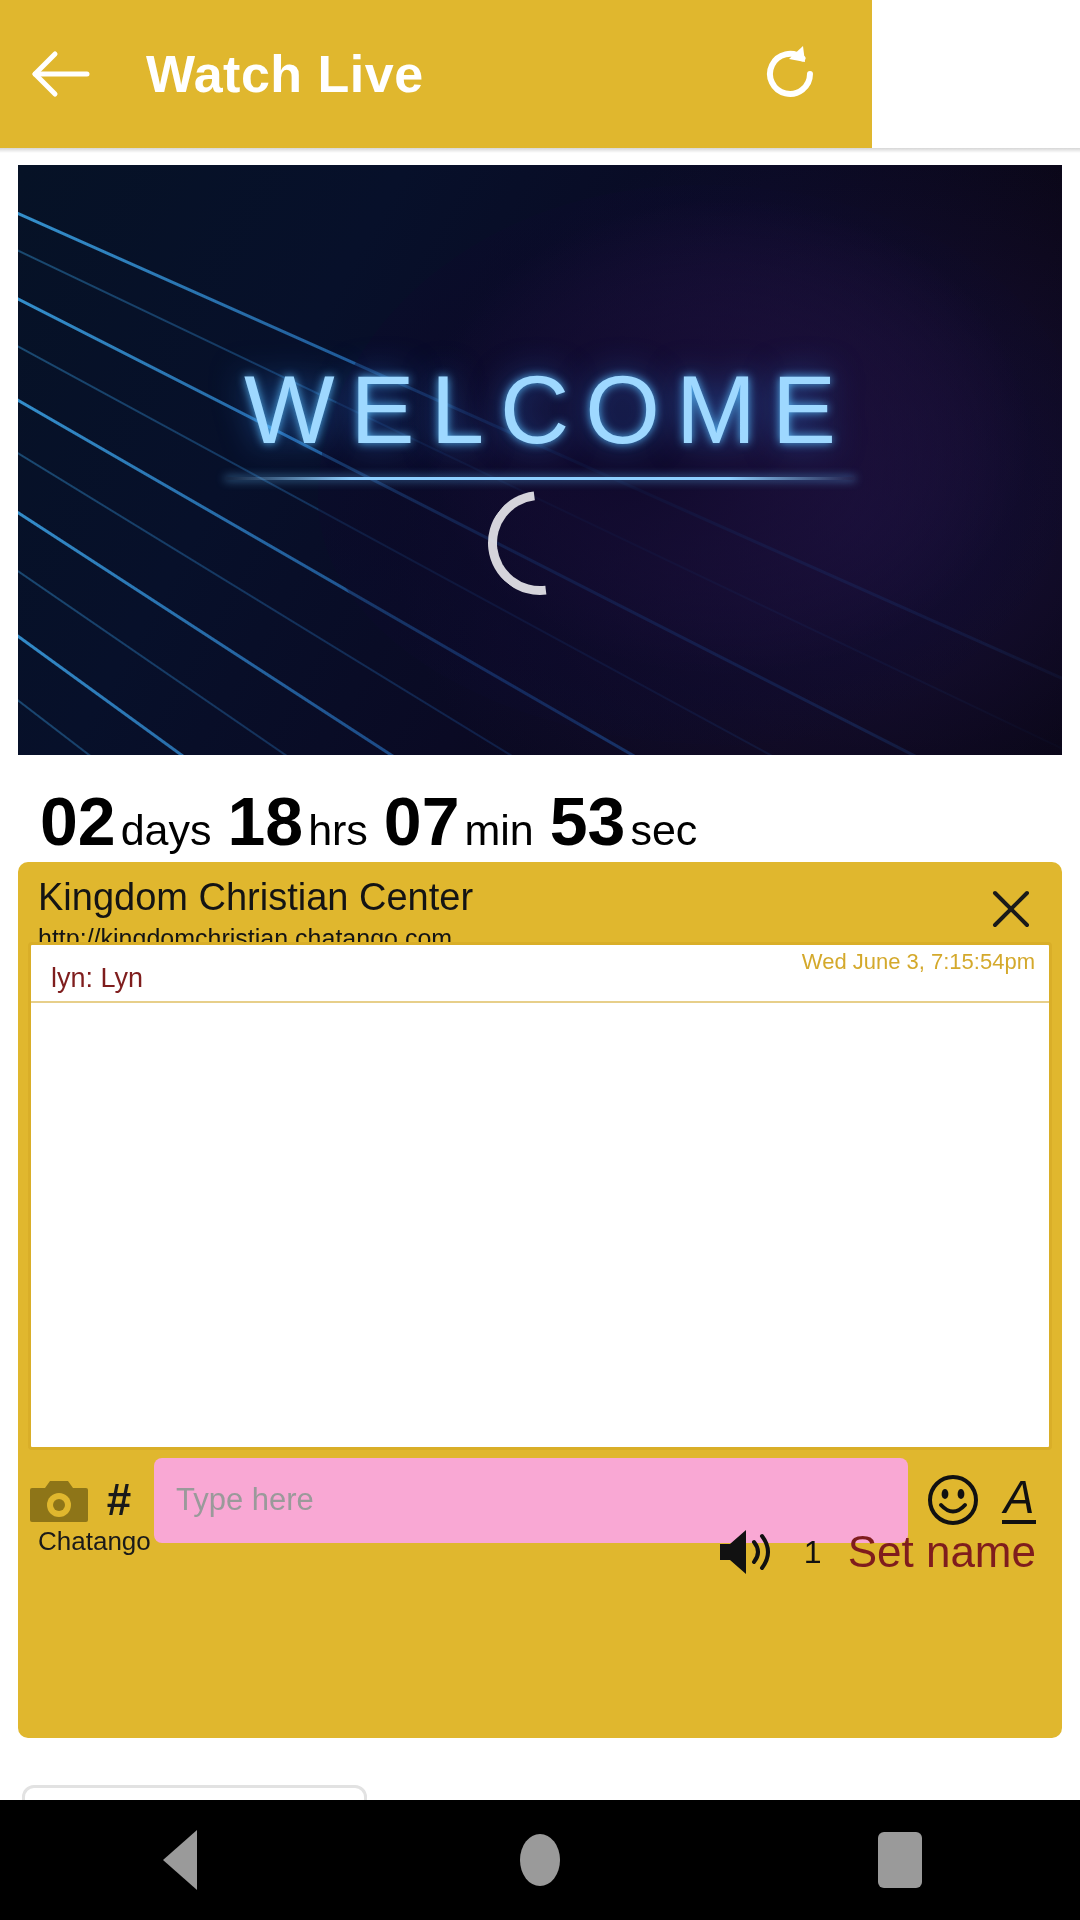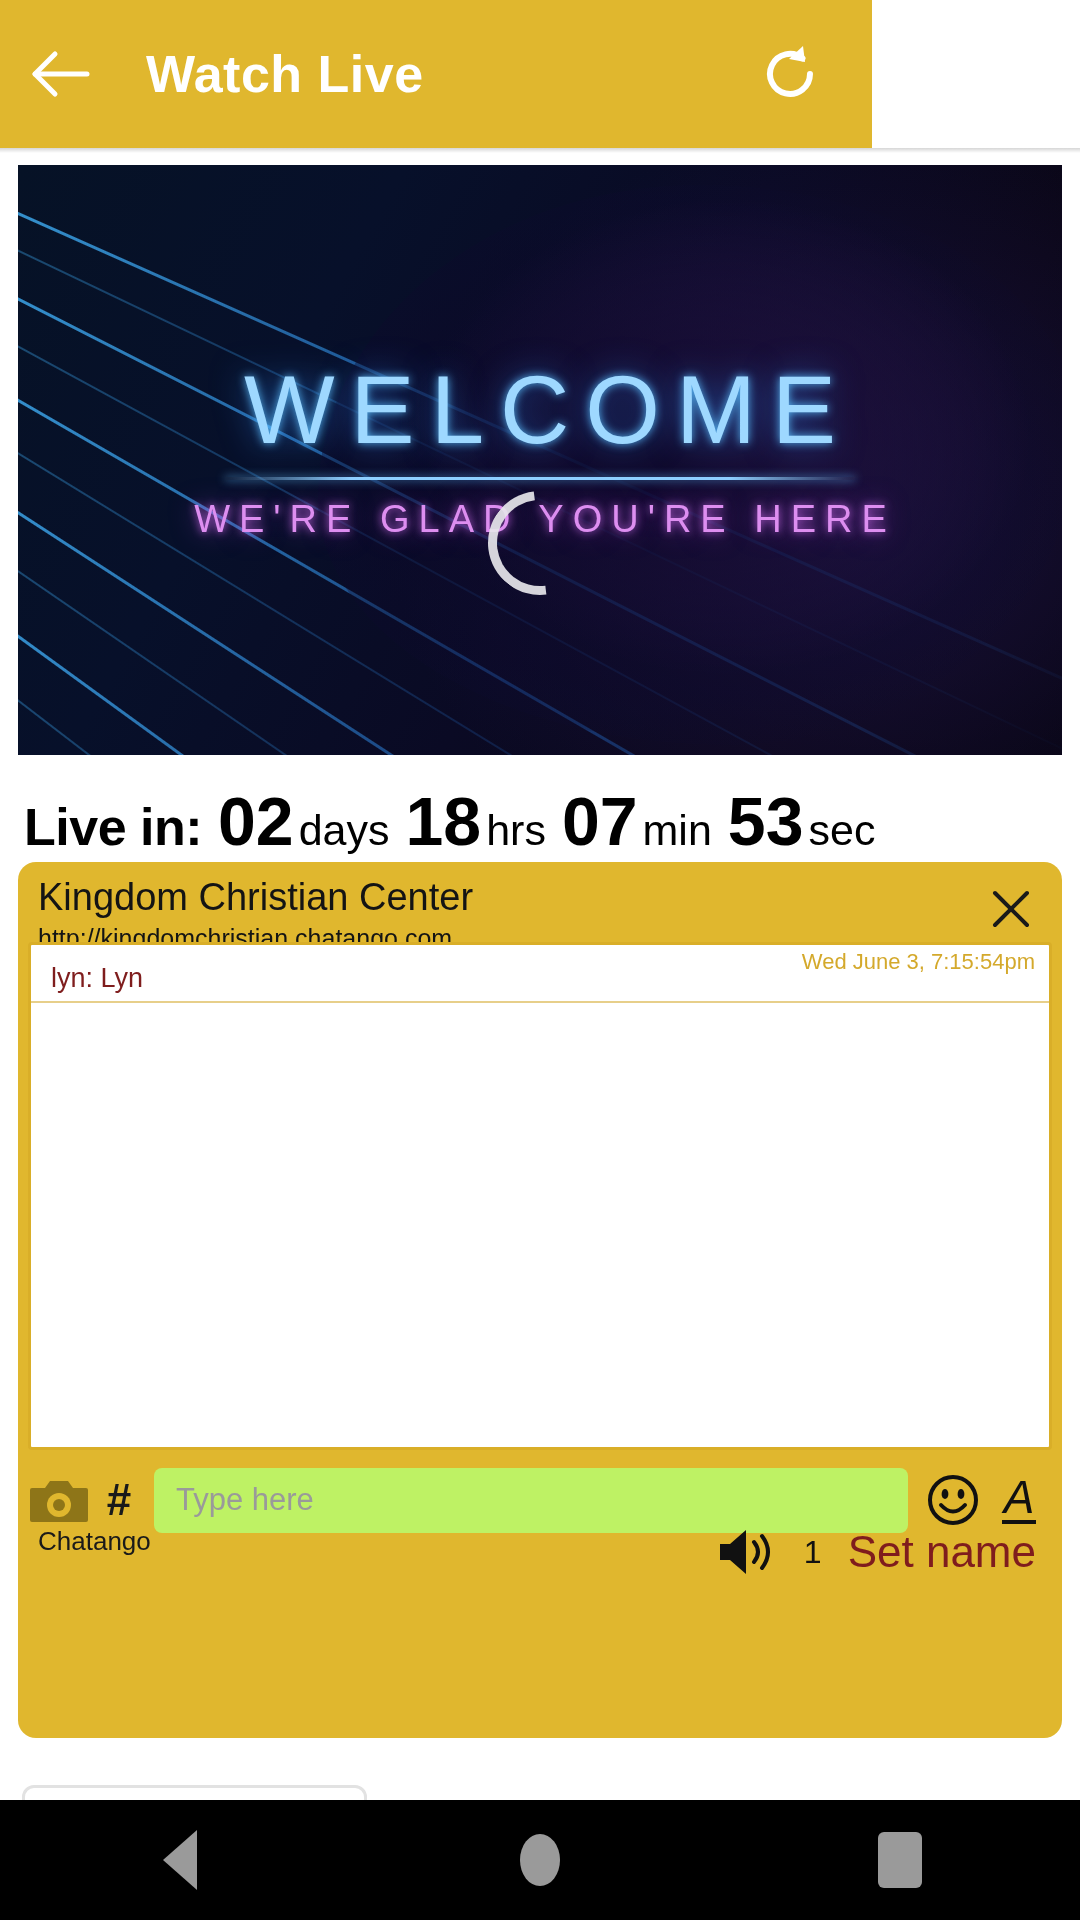--- a/index.html
+++ b/index.html
@@ -95,21 +95,21 @@
     position:absolute; left:24px; top:782px; width:1030px; height:66px;
     display:flex; align-items:baseline; color:#000;
   }
   .cd-label{ font-size:52px; font-weight:bold; letter-spacing:-.5px; }
   .cd-num{ font-size:68px; font-weight:bold; margin-left:16px; }
   .cd-unit{ font-size:43px; font-weight:normal; margin-left:5px; }
 
   
   .chat{
     position:absolute; left:18px; top:862px; width:1044px; height:876px;
-    background:#E0B72E; border-radius:18px;
+    background:#E0B72E; border-radius:10px;
   }
   .chat-head{ position:relative; padding:14px 18px 8px 20px; }
   .chat-title{ font-size:38px; color:#141414; font-weight:normal; line-height:1.12; }
   .chat-url{ font-size:25px; color:#141414; margin-top:6px; line-height:1.1; }
   .chat-tagline{ font-size:29px; color:#141414; margin-top:7px; line-height:1.1; }
   .chat-close{
     position:absolute; right:16px; top:12px; width:70px; height:70px;
     display:flex; align-items:center; justify-content:center; cursor:pointer;
   }
 
@@ -134,22 +134,22 @@
   .input-row{
     position:absolute; left:10px; top:602px; width:1024px; height:72px;
     display:flex; align-items:center;
   }
   .cam-btn{ width:62px; height:62px; display:flex; align-items:center; justify-content:center; cursor:pointer; }
   .hash-btn{
     width:58px; height:62px; display:flex; align-items:center; justify-content:center;
     font-size:44px; color:#1a1a1a; font-weight:bold; cursor:pointer;
   }
   .type-field{
-    flex:1; height:65px; margin:0 12px 0 6px;
-    background:#bef264; border:none; border-radius:8px; outline:none;
+    flex:1; height:85px; margin:0 12px 0 6px;
+    background:#f9a8d4; border:none; border-radius:8px; outline:none;
     font-size:31px; color:#3b3b3b; padding:0 22px;
     font-family:"Liberation Sans", sans-serif;
   }
   .type-field::placeholder{ color:#9a9a9a; }
   .smiley-btn, .font-btn{
     width:66px; height:66px; display:flex; align-items:center; justify-content:center; cursor:pointer;
   }
   .font-glyph{
     font-size:46px; font-style:italic; color:#111; border-bottom:4px solid #111;
     line-height:.95; padding:0 2px;
@@ -221,27 +221,25 @@
       <div class="ray dim" style="top:350px;  transform:rotate(37.5deg);"></div>
       <div class="ray" style="top:405px;  transform:rotate(39deg);"></div>
       <div class="ray dim" style="top:460px;  transform:rotate(40.5deg);"></div>
       <div class="ray" style="top:515px;  transform:rotate(42deg);"></div>
       <div class="ray dim" style="top:570px;  transform:rotate(43.5deg);"></div>
     </div>
     <div class="swirl"></div>
     <div class="welcome-block">
       <div class="welcome-text">WELCOME</div>
       <div class="welcome-rule"></div>
-      <div class="welcome-sub">WE'RE GLAD YOU'RE HERE</div>
     </div>
     <div class="spinner"></div>
   </div>
 
   <div class="countdown">
-    <span class="cd-label">Live in:</span>
 
     <span class="cd-num">02</span>
     <span class="cd-unit">days</span>
 
     <span class="cd-num">18</span>
     <span class="cd-unit">hrs</span>
 
     <span class="cd-num">07</span>
     <span class="cd-unit">min</span>
 

